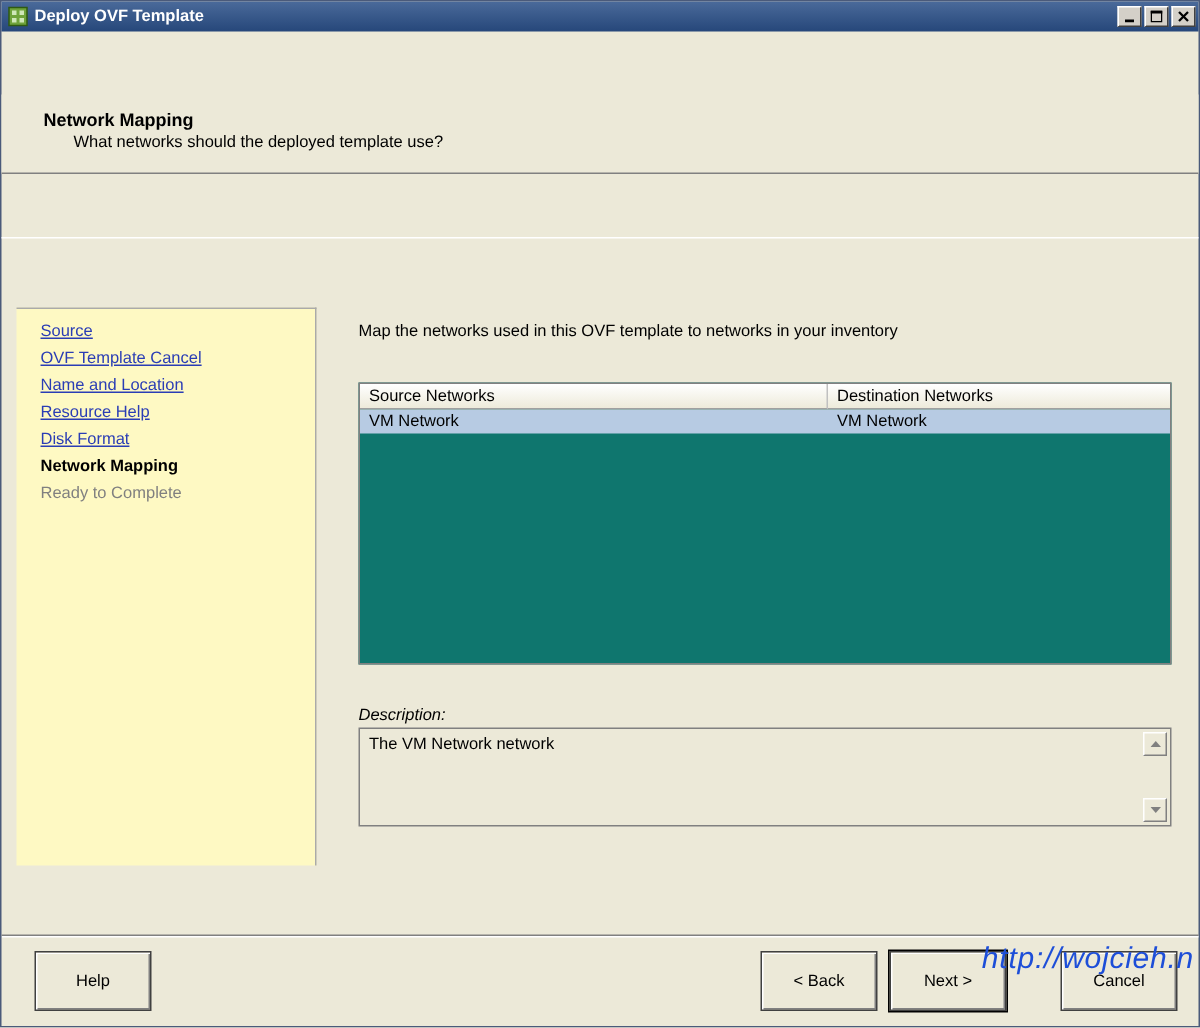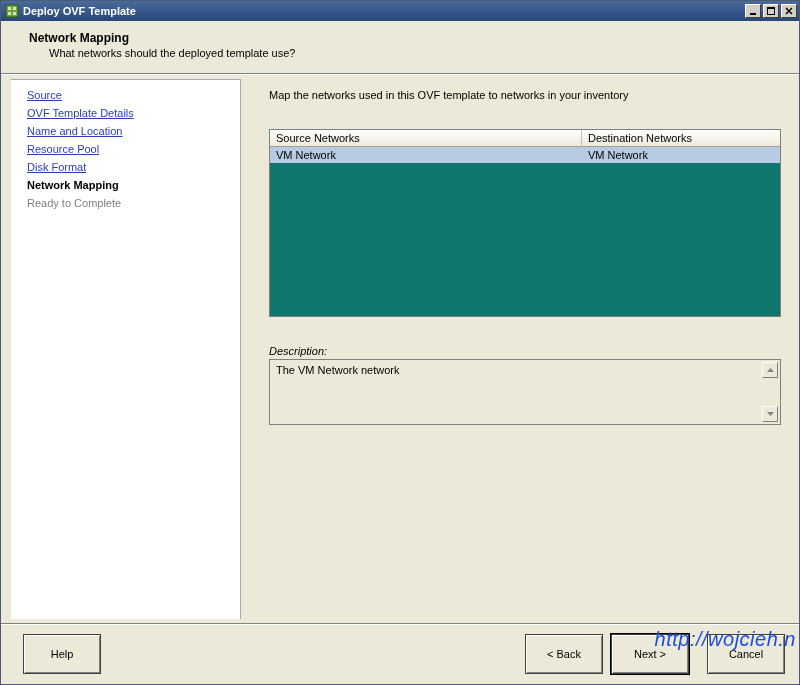--- a/index.html
+++ b/index.html
@@ -9,21 +9,21 @@
     font-family: Tahoma, Arial, sans-serif;
     font-size: 11px;
     background: #ece9d8;
     color: #000;
     overflow: hidden;
   }
   .window {
     width: 800px; height: 685px;
     border: 1px solid #4a5a7a;
     background: #ece9d8;
-    display: flex; flex-direction: column;
+    display: flex; flex-direction: column; gap: 42px;
   }
   
   .titlebar {
     height: 20px;
     background: linear-gradient(to bottom, #4a6a9a 0%, #26477a 100%);
     display: flex; align-items: center;
     padding: 0 2px 0 4px;
     color: #fff;
   }
   .titlebar .app-icon {
@@ -70,25 +70,25 @@
     margin-left: 20px;
     color: #000;
   }
   
   .body {
     flex: 1;
     display: flex;
     min-height: 0;
   }
   .sidebar {
-    width: 230px;
+    width: 200px;
     border: 1px solid #808080;
     border-left: none;
     border-bottom: none;
-    background: #ffffff;
+    background: #fef9c3;
     margin: 4px 0 4px 10px;
     padding: 6px 0;
     border-top: 1px solid #aaa;
     border-right: 1px solid #aaa;
   }
   .sidebar .step-item {
     padding: 1px 0 1px 16px;
     line-height: 16px;
     white-space: nowrap;
   }
@@ -239,23 +239,23 @@
 
   <div class="header">
     <div class="step-title">Network Mapping</div>
     <div class="step-desc">What networks should the deployed template use?</div>
   </div>
   <div class="header-rule"></div>
 
   <div class="body">
     <div class="sidebar">
       <div class="step-item"><span class="step-link">Source</span></div>
-      <div class="step-item"><span class="step-link">OVF Template Details</span></div>
+      <div class="step-item"><span class="step-link">OVF Template Cancel</span></div>
       <div class="step-item"><span class="step-link">Name and Location</span></div>
-      <div class="step-item"><span class="step-link">Resource Pool</span></div>
+      <div class="step-item"><span class="step-link">Resource Help</span></div>
       <div class="step-item"><span class="step-link">Disk Format</span></div>
       <div class="step-item"><span class="step-current">Network Mapping</span></div>
       <div class="step-item"><span class="step-disabled">Ready to Complete</span></div>
     </div>
 
     <div class="main">
       <div class="instruction">Map the networks used in this OVF template to networks in your inventory</div>
 
       <div class="net-table">
         <div class="thead">
@@ -285,17 +285,17 @@
         </div>
       </div>
     </div>
   </div>
 
   <div class="footer">
     <button class="btn">Help</button>
     <span class="spacer"></span>
     <button class="btn">&lt; Back</button>
     <button class="btn default">Next &gt;</button>
-    <button class="btn" style="margin-left:18px">Cancel</button>
+    <button class="btn" style="margin-left:36px">Cancel</button>
   </div>
 </div>
 
 <div class="watermark">http://wojcieh.n</div>
 
 </body></html>

